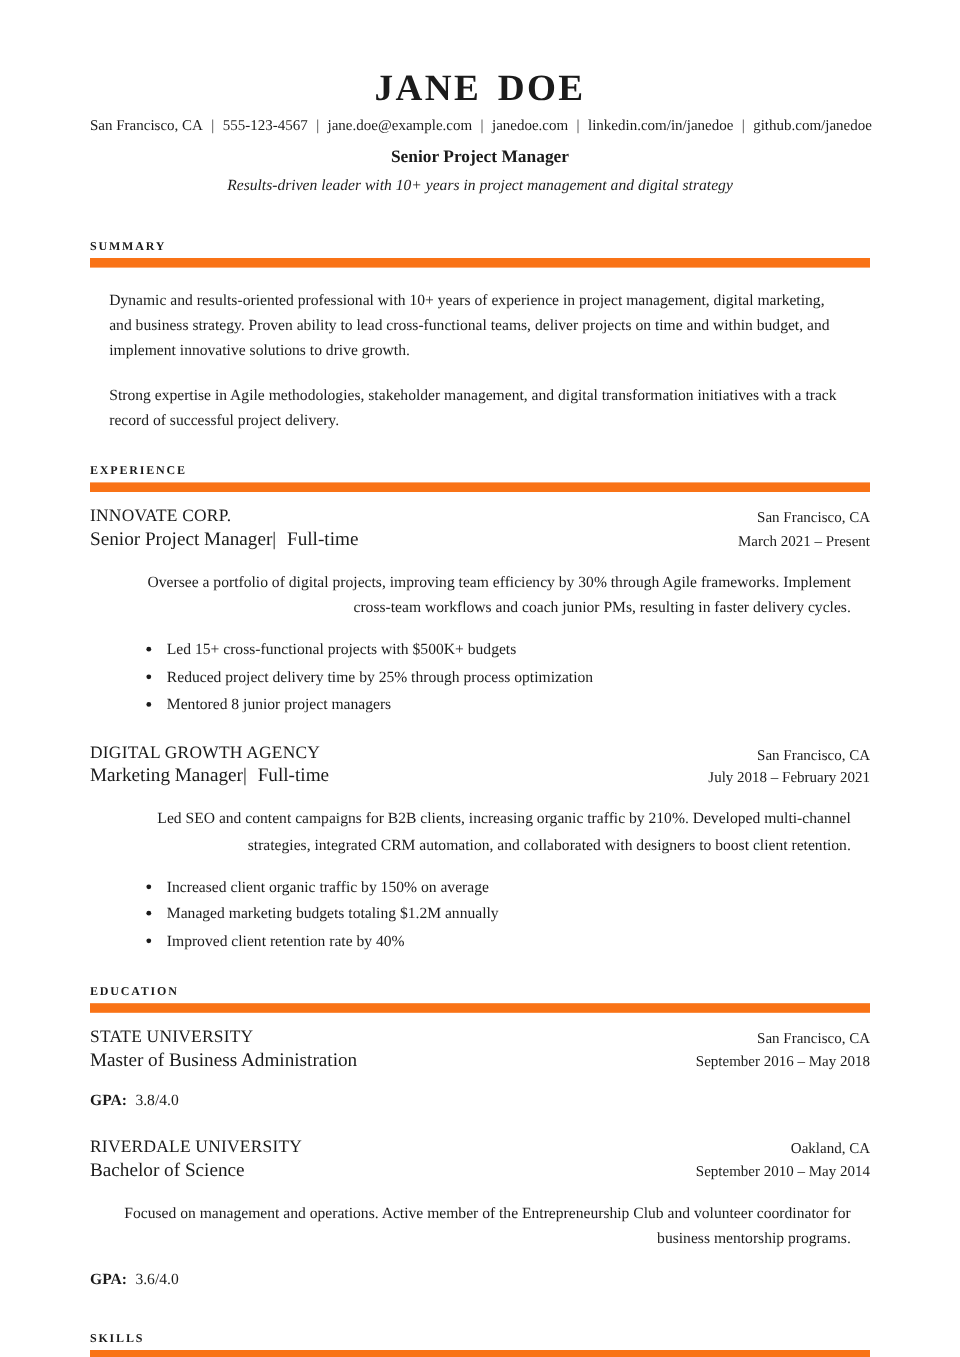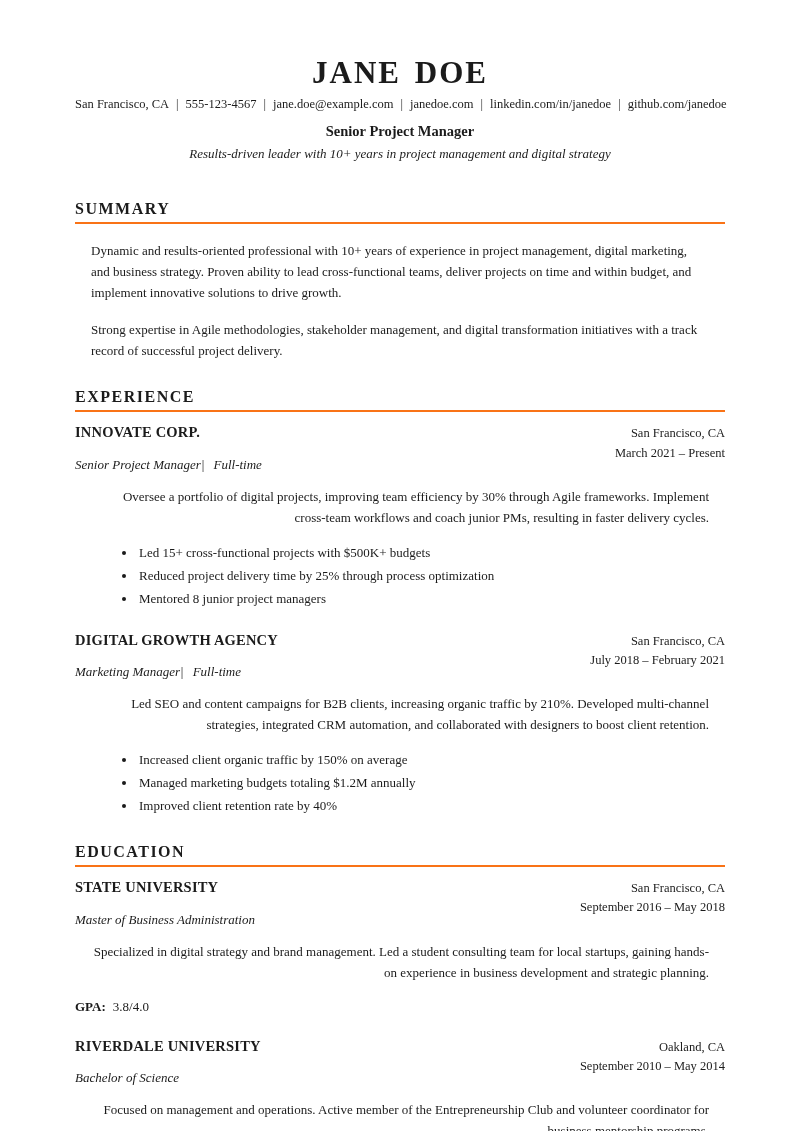--- a/index.html
+++ b/index.html
@@ -41,48 +41,47 @@
     text-align: center;
     font-style: italic;
     font-size: 13px;
     margin-top: 6px;
   }
 
   
   .section { margin-top: 27px; }
   .section.first { margin-top: 38px; }
   .section-heading {
-    font-size: 16px;
+    font-size: 10px;
     font-weight: bold;
     letter-spacing: 1.5px;
     padding-bottom: 4px;
-    border-bottom: 2px solid #f97316;
+    border-bottom: 8px solid #f97316;
   }
 
   .body-text {
     font-size: 13px;
     line-height: 1.62;
     margin: 16px;
   }
   .section-body { margin-top: 13px; }
 
   
   .entry { margin-top: 12px; }
   .entry + .entry { margin-top: 23px; }
   .entry-header { display: flex; justify-content: space-between; align-items: flex-start; }
   .entry-org {
     font-size: 14.5px;
-    font-weight: bold;
+    font-weight: normal;
     letter-spacing: 0.2px;
     line-height: 1.15;
   }
   .entry-role {
-    font-size: 13px;
-    font-style: italic;
-    margin-top: 16px;
+    font-size: 16px;
+    margin-top: 2px;
   }
   .role-sep { margin-right: 9px; }
   .entry-meta {
     text-align: right;
     font-size: 12.5px;
     line-height: 1.55;
     white-space: nowrap;
   }
   .entry-desc { margin-top: 13px; text-align: right; }
 
@@ -178,21 +177,20 @@
       <div class="entry-header">
         <div>
           <div class="entry-org">STATE UNIVERSITY</div>
           <div class="entry-role">Master of Business Administration</div>
         </div>
         <div class="entry-meta">
           <div>San Francisco, CA</div>
           <div>September 2016 – May 2018</div>
         </div>
       </div>
-      <p class="body-text entry-desc">Specialized in digital strategy and brand management. Led a student consulting team for local startups, gaining hands-on experience in business development and strategic planning.</p>
       <div class="gpa-line">
         <span class="gpa-label">GPA:</span><span>3.8/4.0</span>
       </div>
     </div>
 
     <div class="entry">
       <div class="entry-header">
         <div>
           <div class="entry-org">RIVERDALE UNIVERSITY</div>
           <div class="entry-role">Bachelor of Science</div>

